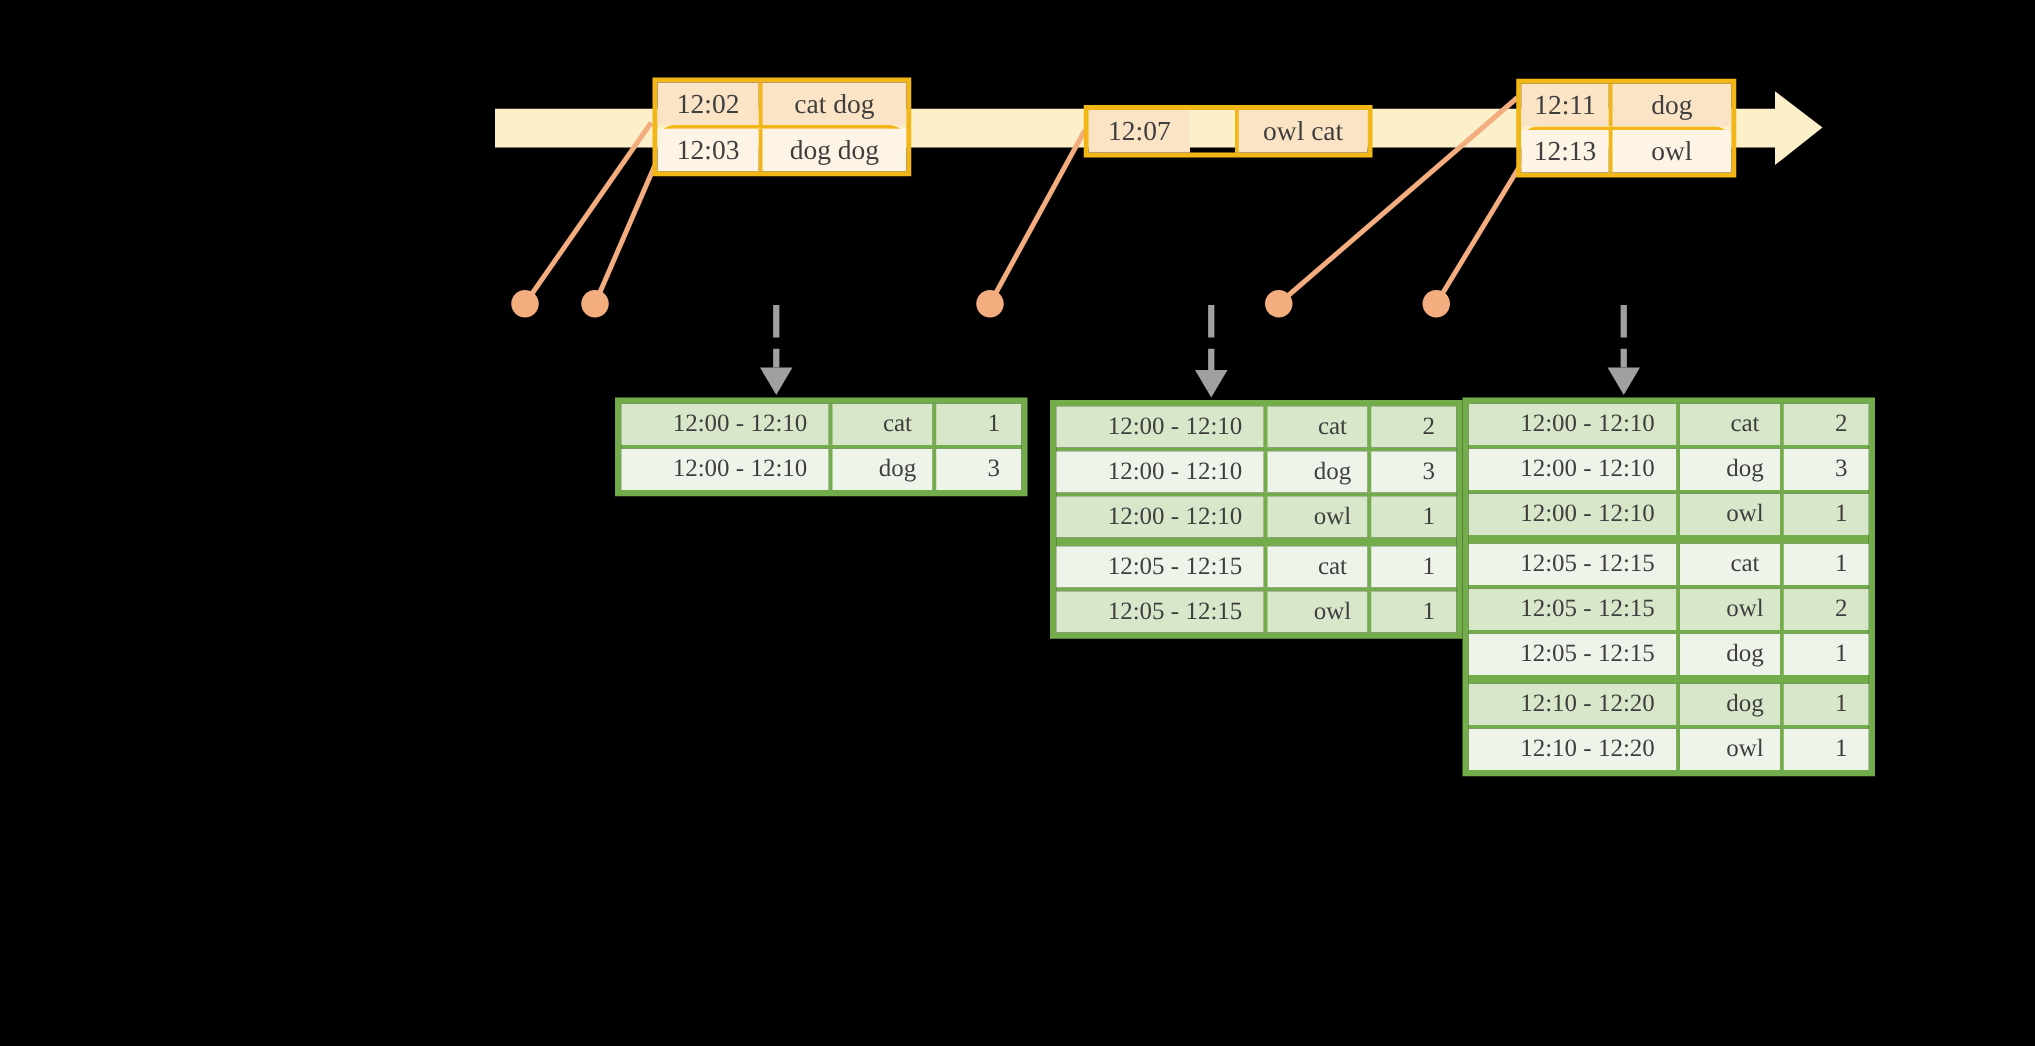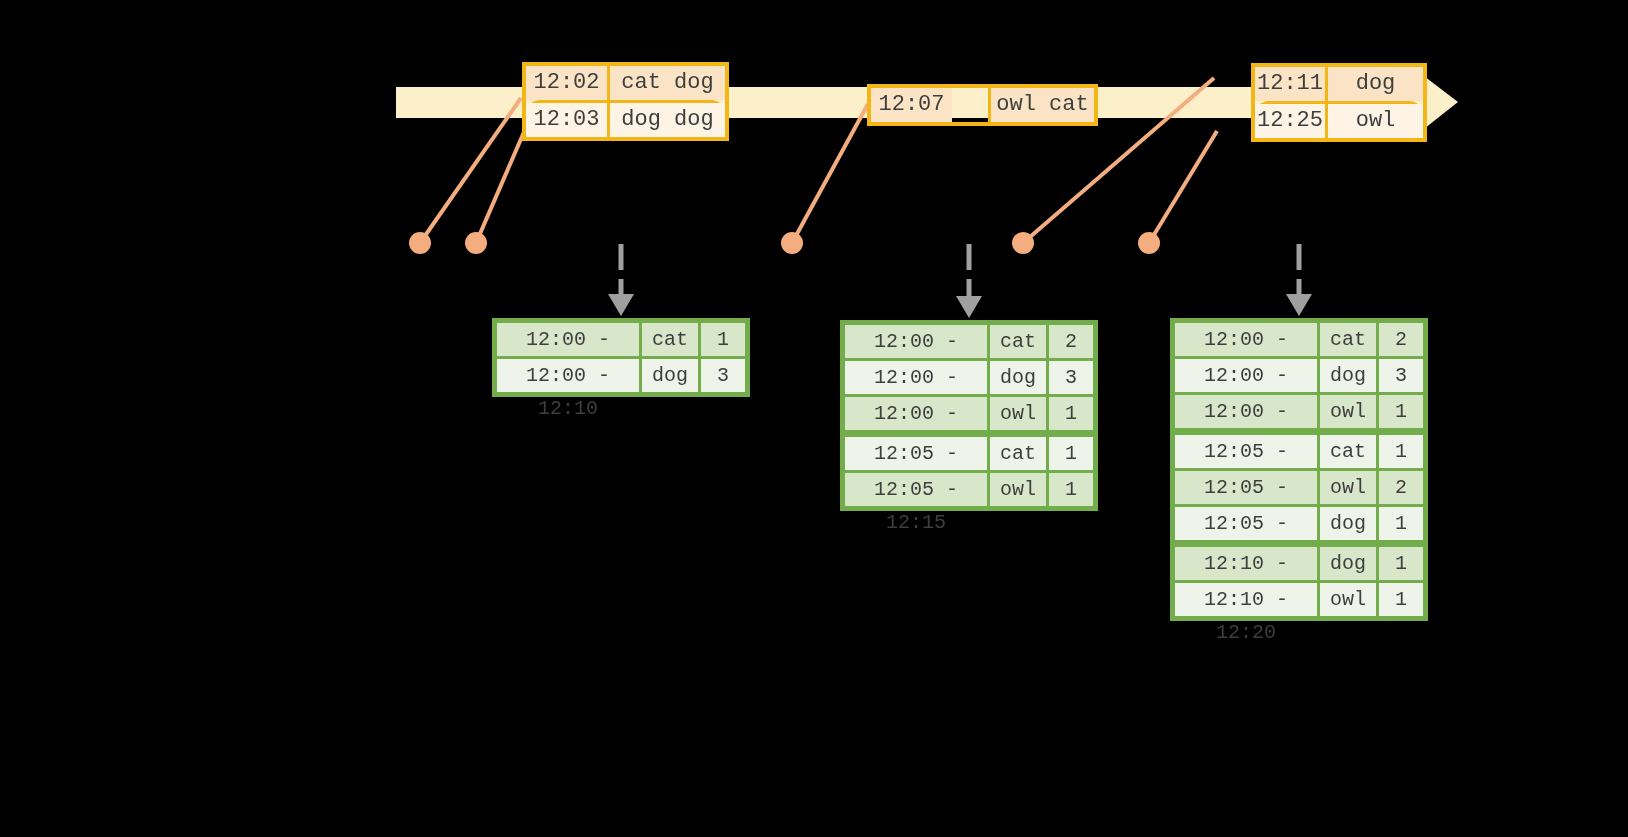--- a/index.html
+++ b/index.html
@@ -1,43 +1,43 @@
 <!DOCTYPE html>
 <html style="--background: #000000; --timeline-fill: #FBF0CA; --event-border: #F2B616; --event-row-peach: #FBE3C5; --event-row-cream: #FDF4E5; --connector: #F3AD7F; --result-border: #73AD4B; --result-row-green: #D8E6CA; --result-row-light: #EFF4EB; --text: #3E3E3E; --trigger-arrow: #A0A0A0;"><head>
 <meta charset="utf-8">
 <style>
   html,body{margin:0;padding:0;background:#000;}
   .canvas{
     position:relative;width:1628px;height:837px;background:var(--background,#000);
-    overflow:hidden;font-family:Liberation Mono, monospace;
+    overflow:hidden;font-family:Liberation Serif, serif;
   }
   .overlay{position:absolute;left:0;top:0;}
   .band{fill:var(--timeline-fill);}
   .conn{stroke:var(--connector);stroke-width:4px;}
   .dot{fill:var(--connector);}
   .trigger-line{stroke:var(--trigger-arrow);stroke-width:5px;stroke-dasharray:26 9;}
   .trigger-head{fill:var(--trigger-arrow);}
 
   
   .event-table{position:absolute;border:4px solid var(--event-border);}
   .erow{display:flex;}
   .erow + .erow{border-top:3px solid var(--event-border);border-radius:14px;}
   .erow .cell{height:34px;line-height:34px;text-align:center;color:var(--text);font-size:22px;}
   .erow .words{border-left:3px solid var(--event-border);}
   .erow:nth-of-type(odd) .cell{background:var(--event-row-peach);}
   .erow:nth-of-type(even) .cell{background:var(--event-row-cream);}
   .e1{left:522px;top:62px;}  .e1 .time{width:81px;} .e1 .words{width:115px;}
   .e2{left:867px;top:84px;}  .e2 .time{width:81px;text-align:center;} .e2 .words{width:103px;margin-left:36px;}
-  .e3{left:1251px;top:63px;} .e3 .time{width:70px;} .e3 .words{width:95px;}
+  .e3{left:1213px;top:63px;} .e3 .time{width:70px;} .e3 .words{width:95px;}
 
   
   .result-table{position:absolute;border:5px solid var(--result-border);}
   .grow{display:flex;}
   .grow + .grow{border-top:3px solid var(--result-border);}
-  .grow .cell{height:33px;line-height:33px;text-align:center;color:var(--text);font-size:20px;}
+  .grow .cell{height:33px;line-height:33px;text-align:center;color:var(--text);font-size:20px;padding-left:24px;}
   .grow .word,.grow .count{border-left:3px solid var(--result-border);}
   .grow:nth-of-type(odd) .cell{background:var(--result-row-green);}
   .grow:nth-of-type(even) .cell{background:var(--result-row-light);}
   .result-table .window{width:142px;} .result-table .word{width:56px;} .result-table .count{width:44px;}
   .t1{left:492px;top:318px;}
   .t2{left:840px;top:320px;}
   .t3{left:1170px;top:318px;}
   .t2 .grow:nth-of-type(4),
   .t3 .grow:nth-of-type(4),
   .t3 .grow:nth-of-type(7){border-top-width:7px;}
@@ -102,21 +102,21 @@
   </div>
 
   <div class="event-table e3">
 
       <div class="erow">
         <div class="cell time">12:11</div>
         <div class="cell words">dog</div>
       </div>
 
       <div class="erow">
-        <div class="cell time">12:25</div>
+        <div class="cell time">12:13</div>
         <div class="cell words">owl</div>
       </div>
 
   </div>
 
   <div class="result-table t1">
 
       <div class="grow">
         <div class="cell window">12:00 - 12:10</div>
         <div class="cell word">cat</div>

